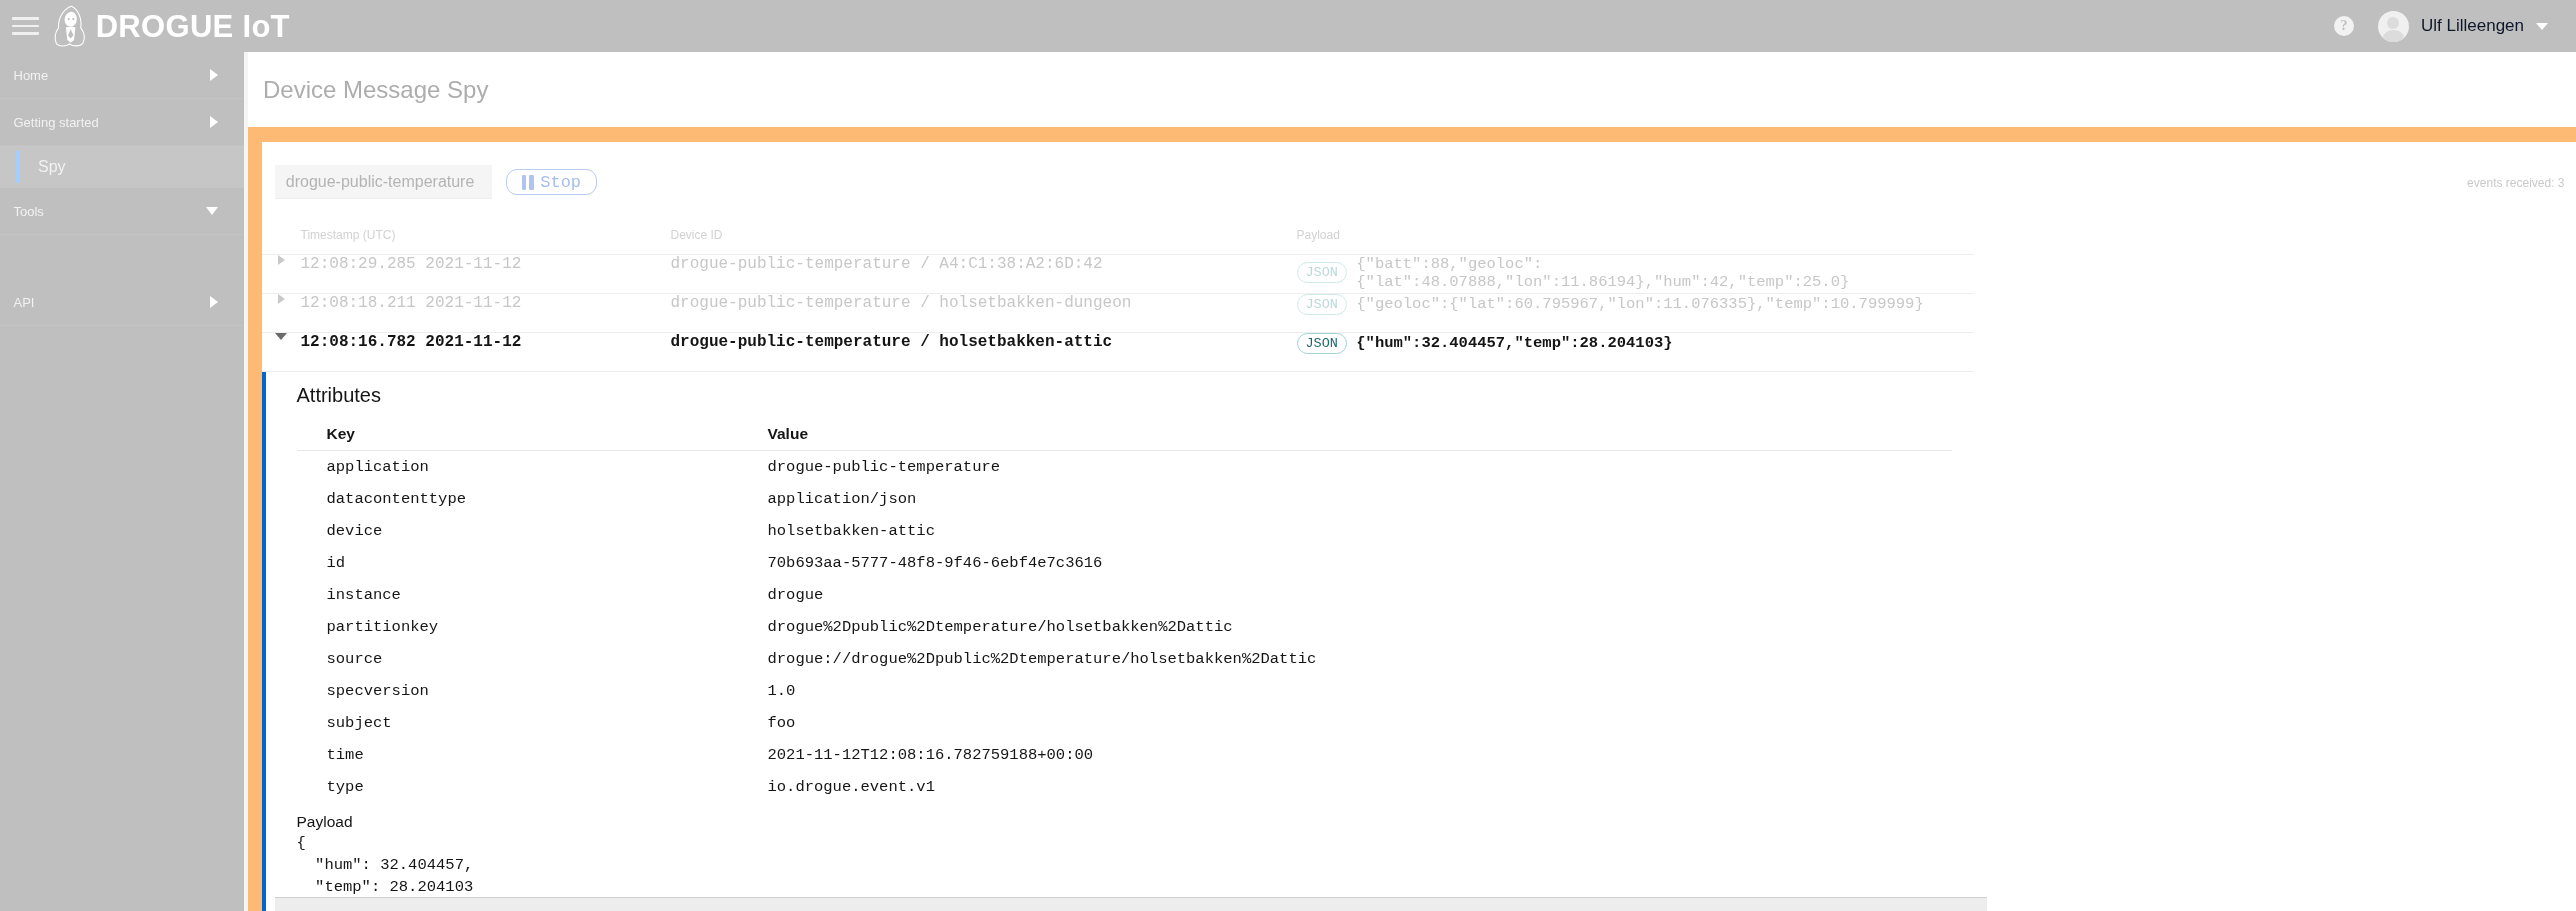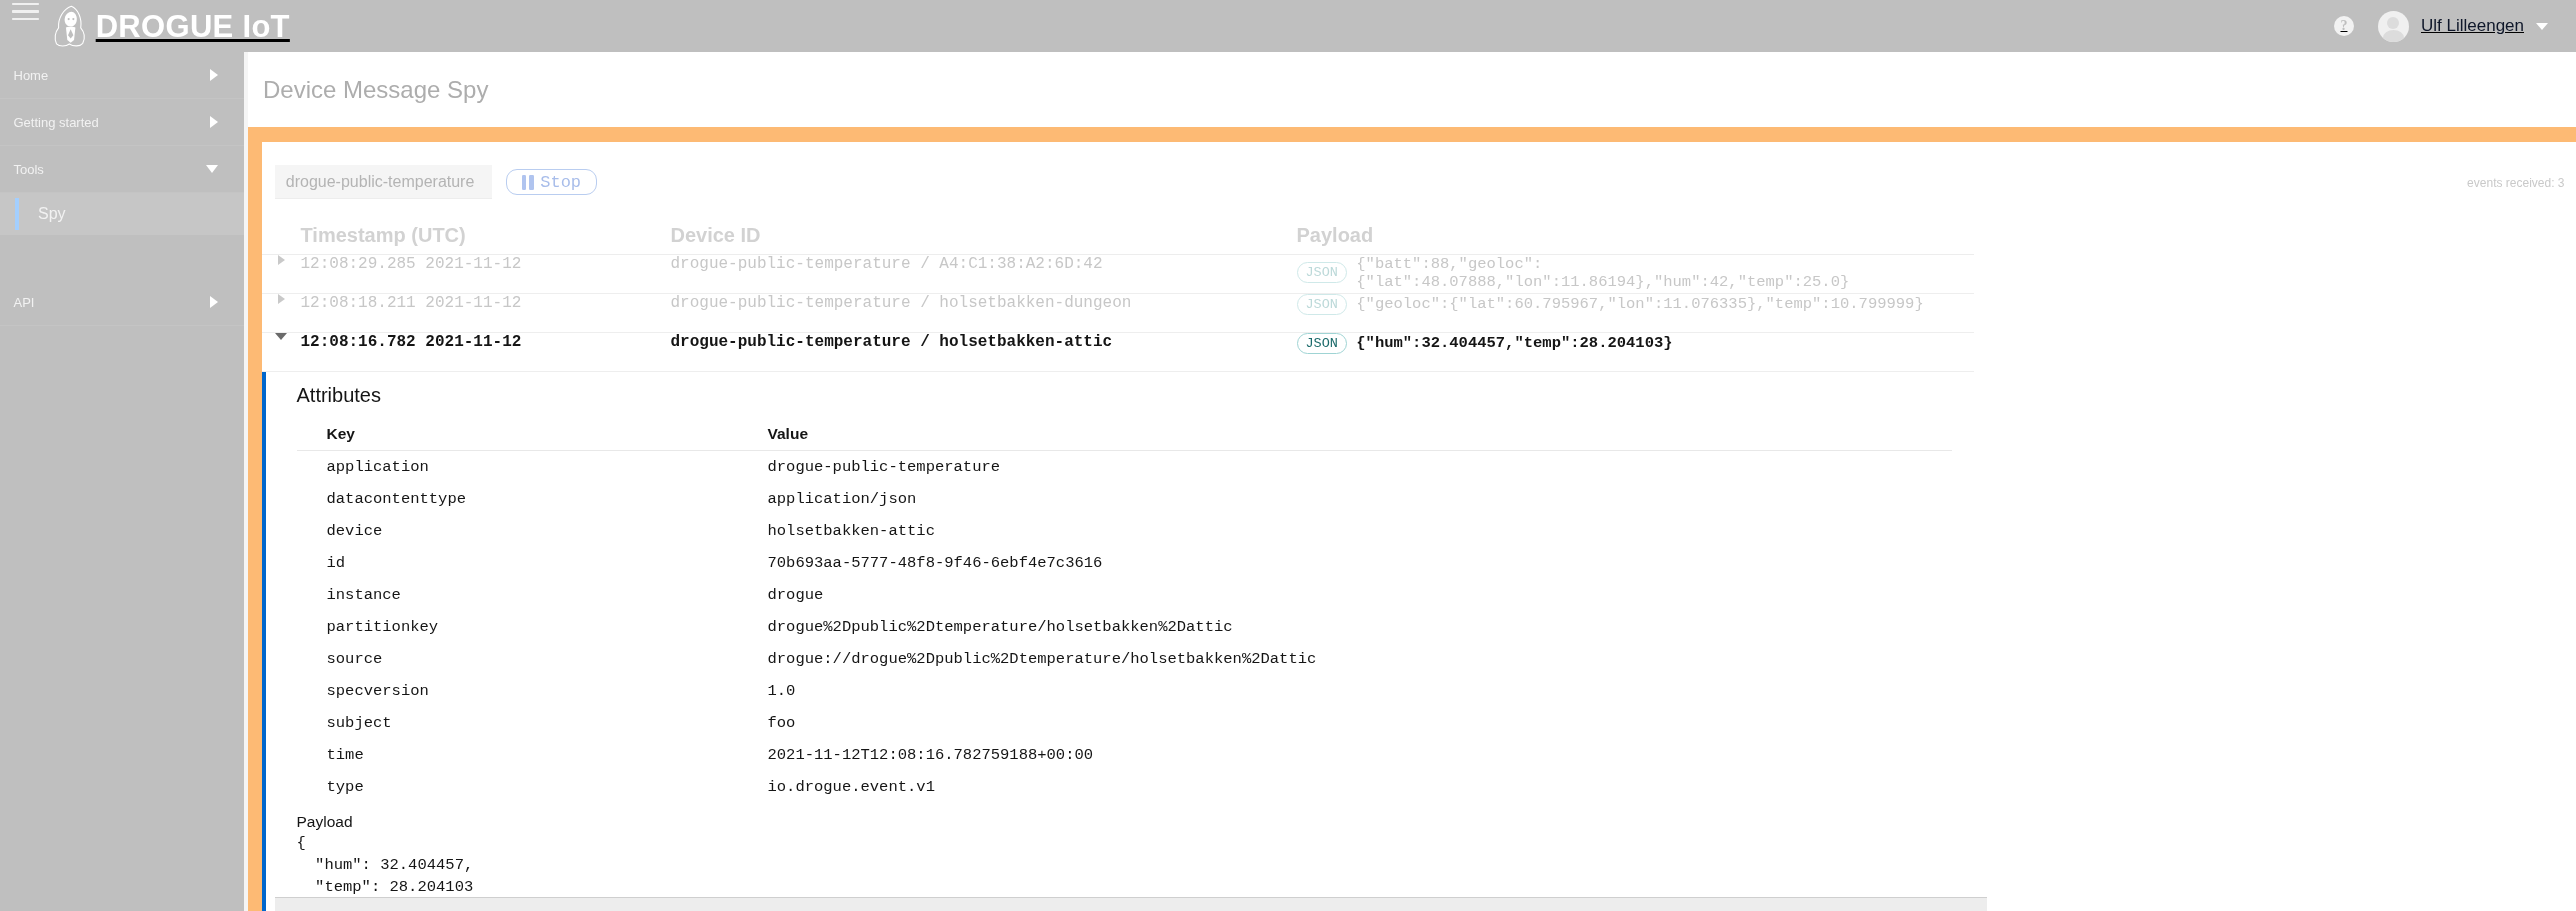--- a/index.html
+++ b/index.html
@@ -7,21 +7,21 @@
     width: 2576px; height: 912px;
     background: #f5f5f5;
     font-family: "Liberation Sans", sans-serif;
     overflow: hidden;
   }
   .app { position: relative; width: 2576px; height: 912px; }
 
   
   .masthead {
     position: absolute; top: 0; left: 0; width: 2576px; height: 52px;
-    background: #bfbfbf; display: flex;  text-decoration: underline;
+    background: #bfbfbf; display: flex; align-items: center;
   }
   .hamburger {
     width: 27px; height: 23px; margin-left: 12px; margin-right: 12px;
     display: flex; flex-direction: column; justify-content: center; gap: 4.7px;
     cursor: pointer;
   }
   .hamburger span { display: block; height: 2.7px; background: #f0f0f0; border-radius: 0.7px; }
   .brand { display: flex; align-items: center; gap: 6.7px; }
   .brand-logo { width: 38px; height: 43px; display: block; }
   .brand-text {
@@ -116,21 +116,21 @@
     position: absolute; right: 16px; top: 34px;
     font-size: 12px; color: #c9c9c9;
   }
 
   
   .spy-table { width: 100%; }
   .thead {
     display: flex; align-items: center; height: 38px;
     border-bottom: 0.7px solid #ededed; width: 1712px;
   }
-  .th { font-size: 20px; color: #d2d2d2; font-weight: 700; }
+  .th { font-size: 12px; color: #d2d2d2; font-weight: 400; }
   .col-toggle { width: 39px; flex: 0 0 39px; }
   .col-time   { width: 370px; flex: 0 0 370px; }
   .col-device { width: 626px; flex: 0 0 626px; }
   .col-payload{ flex: 1 1 auto; }
   .thead .col-toggle { width: 39px; }
 
   .trow {
     display: flex; align-items: flex-start; height: 39px;
     border-bottom: 0.7px solid #eeeeee; width: 1712px;
     font-size: 16px; color: #c7c7c7;
@@ -232,26 +232,26 @@
 
   <div class="sidebar">
     <div class="nav-item">
       <span class="nav-label">Home</span>
       <span class="chev-right"></span>
     </div>
     <div class="nav-item">
       <span class="nav-label">Getting started</span>
       <span class="chev-right"></span>
     </div>
+    <div class="nav-item sub">
+      <span class="nav-label">Spy</span>
+    </div>
     <div class="nav-item">
       <span class="nav-label">Tools</span>
       <span class="chev-down"></span>
-    </div>
-    <div class="nav-item sub">
-      <span class="nav-label">Spy</span>
     </div>
     <div class="nav-gap"></div>
     <div class="nav-item">
       <span class="nav-label">API</span>
       <span class="chev-right"></span>
     </div>
   </div>
 
   <div class="main">
 

